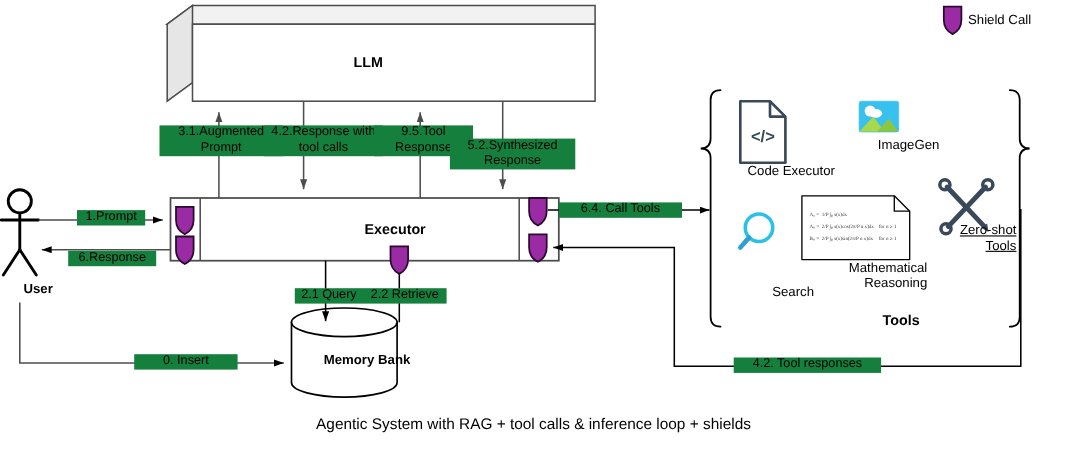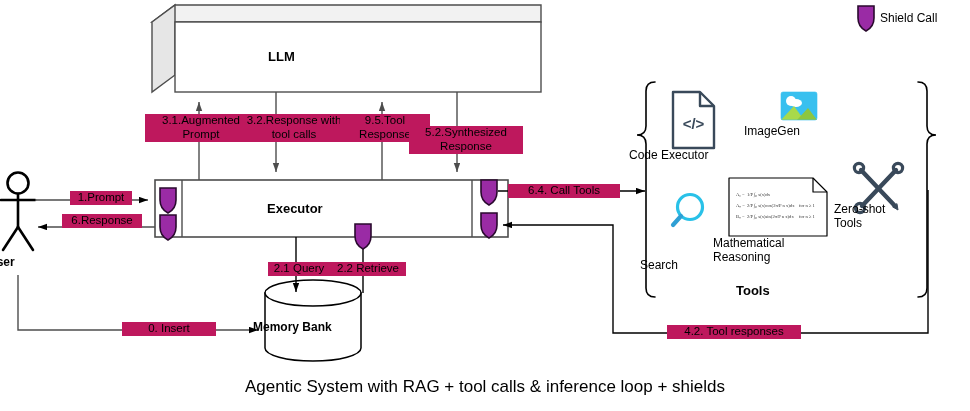--- a/index.html
+++ b/index.html
@@ -22,42 +22,42 @@
     position: absolute;
     left: 0;
     top: 0;
     width: 970px;
     height: 411px;
   }
   .lbl {
     position: absolute;
     font-family: "Liberation Sans", sans-serif;
     color: #000000;
-    text-align: left;
+    text-align: right;
     line-height: 1.18;
     white-space: pre-line;
     user-select: none;
   }
   .lbl-12 { font-size: 12px; }
   .lbl-13 { font-size: 13px; }
   .bold { font-weight: bold; }
   .caption {
     position: absolute;
-    font-size: 17px;
+    font-size: 14px;
     color: #000000;
     text-align: center;
     width: 100%;
     left: 0;
   }
   .flow-label {
     position: absolute;
     font-size: 11.5px;
     color: #000;
     text-align: center;
-    background: #be185d;
+    background: #15803d;
     padding: 0 2px;
     line-height: 1.2;
   }
 </style>
 </head>
 <body>
 
 <div id="canvas">
 
   <svg class="svg-layer" viewBox="0 0 970 411">
@@ -220,44 +220,44 @@
 
   <div class="lbl lbl-12" style="left:694px; top:148px; width:130px; margin-left:-65px;">Code Executor</div>
 
   <div class="lbl lbl-12" style="left:799px; top:124px; width:110px; margin-left:-55px;">ImageGen</div>
 
   <div class="lbl lbl-12" style="left:690px; top:258px; width:100px; margin-left:-50px;">Search</div>
 
   <div class="lbl lbl-12" style="left:778px; top:236px; width:130px; margin-left:-65px;">Mathematical
 Reasoning</div>
 
-  <div class="lbl lbl-12" style="left:879px; top:202px; width:90px; margin-left:-45px;">Zero-shot
+  <div class="lbl lbl-12" style="left:879px; top:202px; width:90px; margin-left:-45px;text-decoration:underline;">Zero-shot
 Tools</div>
 
   <div class="flow-label" style="left:122px; top:322px; width:90px;">0. Insert</div>
 
   <div class="flow-label" style="left:70px; top:191px; width:58px;">1.Prompt</div>
 
   <div class="flow-label" style="left:268px; top:262px; width:58px;">2.1 Query</div>
 
   <div class="flow-label" style="left:330px; top:262px; width:72px;">2.2 Retrieve</div>
 
   <div class="flow-label" style="left:145px; top:114px; width:108px;">3.1.Augmented
 Prompt</div>
 
-  <div class="flow-label" style="left:240px; top:114px; width:104px;">3.2.Response
+  <div class="flow-label" style="left:240px; top:114px; width:104px;">4.2.Response
 with tool calls</div>
 
   <div class="flow-label" style="left:508px; top:184px; width:108px;">6.4. Call Tools</div>
 
   <div class="flow-label" style="left:667px; top:325px; width:130px;">4.2. Tool responses</div>
 
   <div class="flow-label" style="left:340px; top:114px; width:86px;">9.5.Tool
 Response</div>
 
   <div class="flow-label" style="left:409px; top:114px; width:110px;margin-top:12px;">5.2.Synthesized
 Response</div>
 
-  <div class="flow-label" style="left:62px; top:214px; width:76px;">6.Response</div>
+  <div class="flow-label" style="left:62px; top:228px; width:76px;">6.Response</div>
 
   <div class="caption" style="top:377px;">Agentic System with RAG + tool calls &amp; inference loop + shields</div>
 
 </div>
 
 </body></html>

